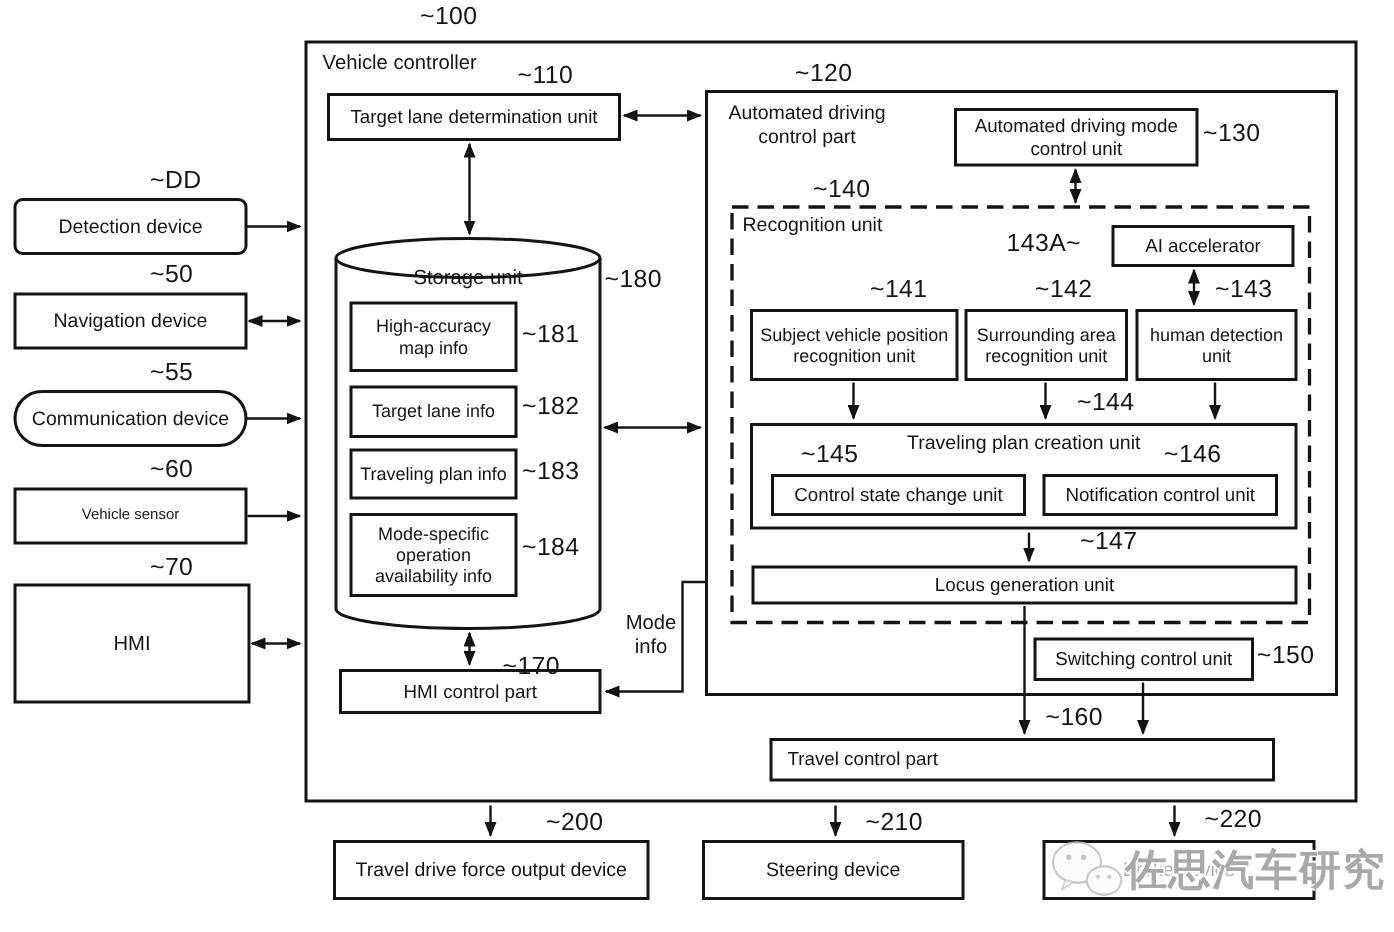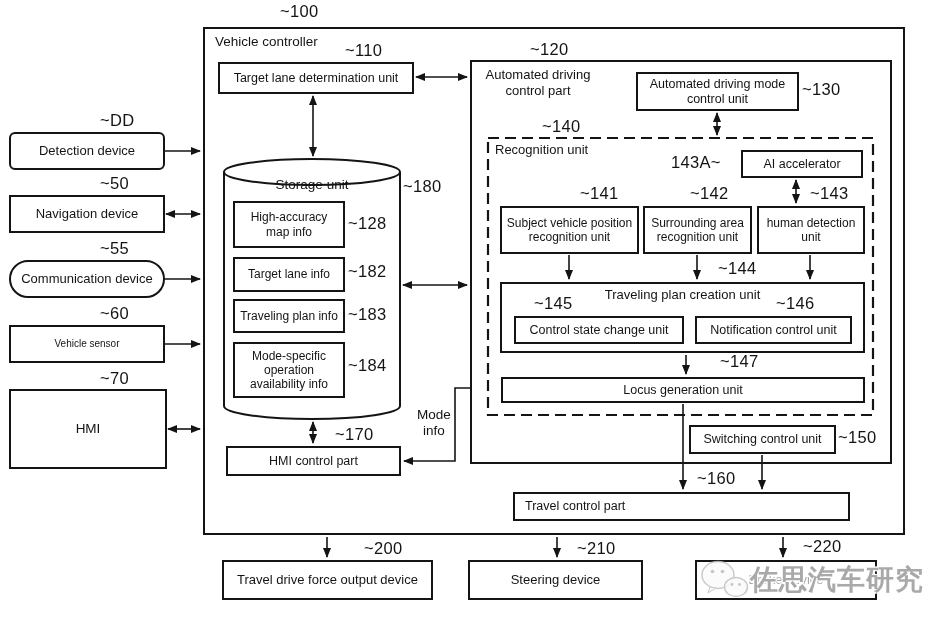--- a/index.html
+++ b/index.html
@@ -125,28 +125,28 @@
   <div class="bx" style="left:501px;top:377px;width:364px;height:26px;">Locus generation unit</div>
   <div class="ref" style="left:720px;top:352px;">~147</div>
 
   <div class="bx" style="left:689px;top:425px;width:147px;height:29px;">Switching control unit</div>
   <div class="ref" style="left:838px;top:428px;">~150</div>
 
   <div class="bx leftpad" style="left:513px;top:492px;width:337px;height:29px;">Travel control part</div>
   <div class="ref" style="left:697px;top:469px;">~160</div>
 
   <div class="bx thick" style="left:226px;top:446px;width:175px;height:30px;">HMI control part</div>
-  <div class="ref" style="left:335px;top:425px;">~170</div>
+  <div class="ref" style="left:335px;top:435px;">~170</div>
 
   <div class="txt ctr" style="left:224px;top:177px;width:176px;font-size:13.5px;">Storage unit</div>
   <div class="ref" style="left:403px;top:177px;">~180</div>
 
   <div class="bx sm" style="left:233px;top:201px;width:112px;height:47px;">High-accuracy
 map info</div>
-  <div class="ref" style="left:348px;top:214px;">~128</div>
+  <div class="ref" style="left:348px;top:214px;">~181</div>
 
   <div class="bx sm" style="left:233px;top:257px;width:112px;height:35px;">Target lane info</div>
   <div class="ref" style="left:348px;top:262px;">~182</div>
 
   <div class="bx sm" style="left:233px;top:299px;width:112px;height:34px;">Traveling plan info</div>
   <div class="ref" style="left:348px;top:305px;">~183</div>
 
   <div class="bx sm" style="left:233px;top:342px;width:112px;height:56px;">Mode-specific
 operation
 availability info</div>

